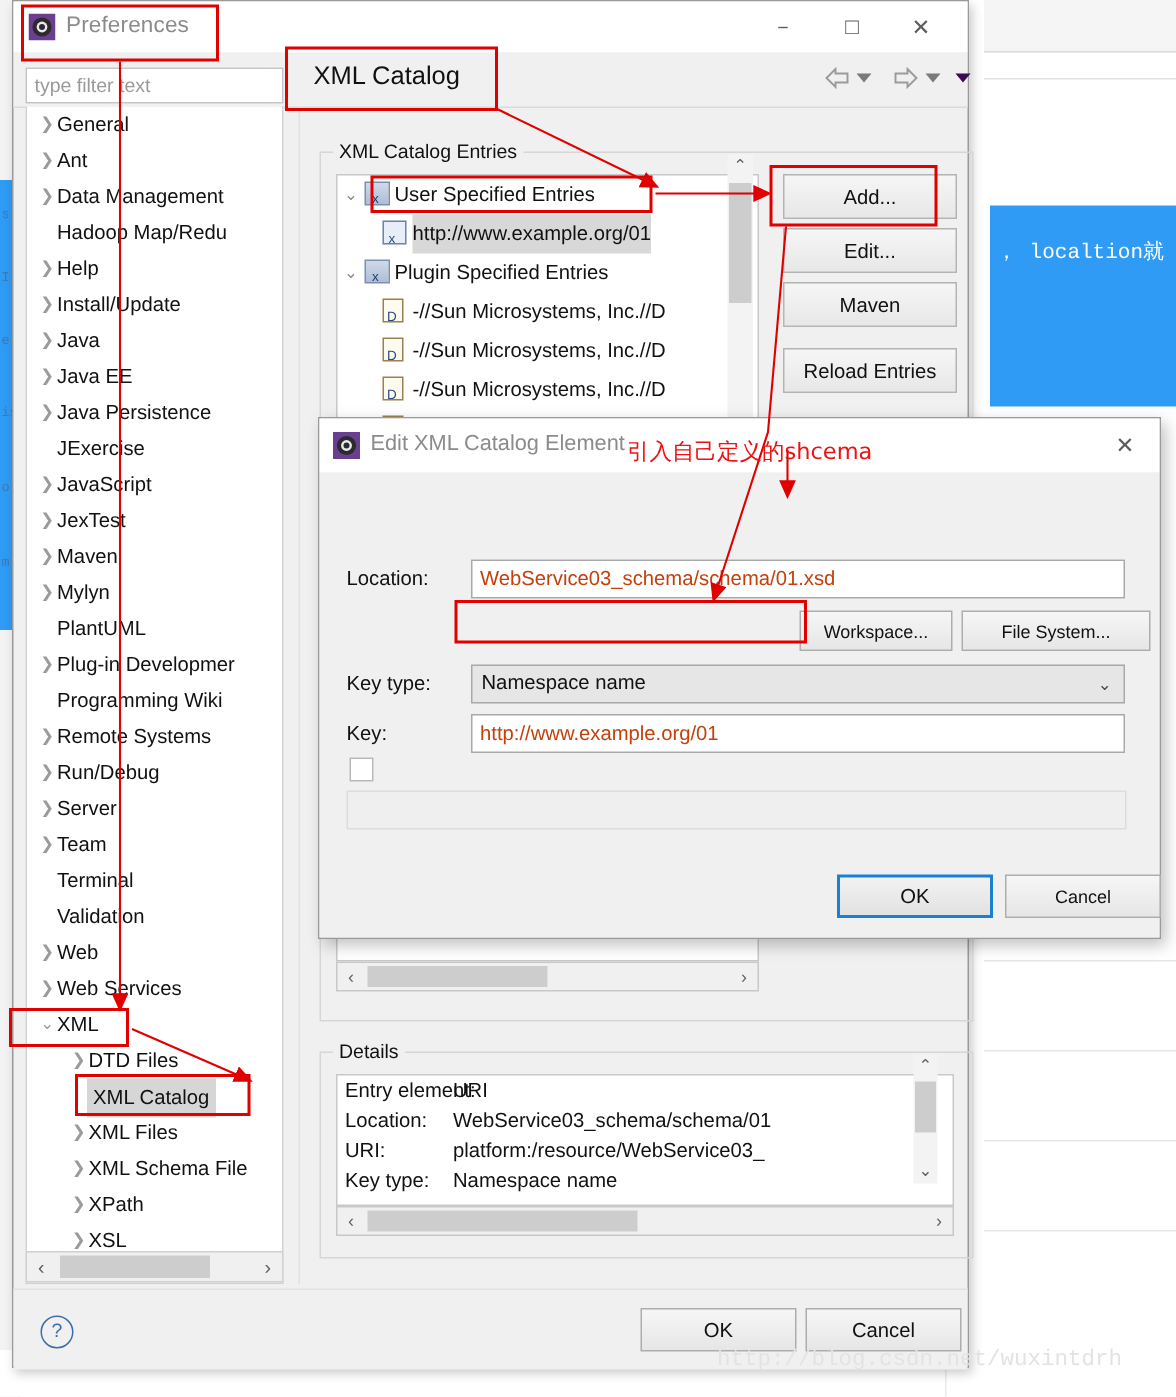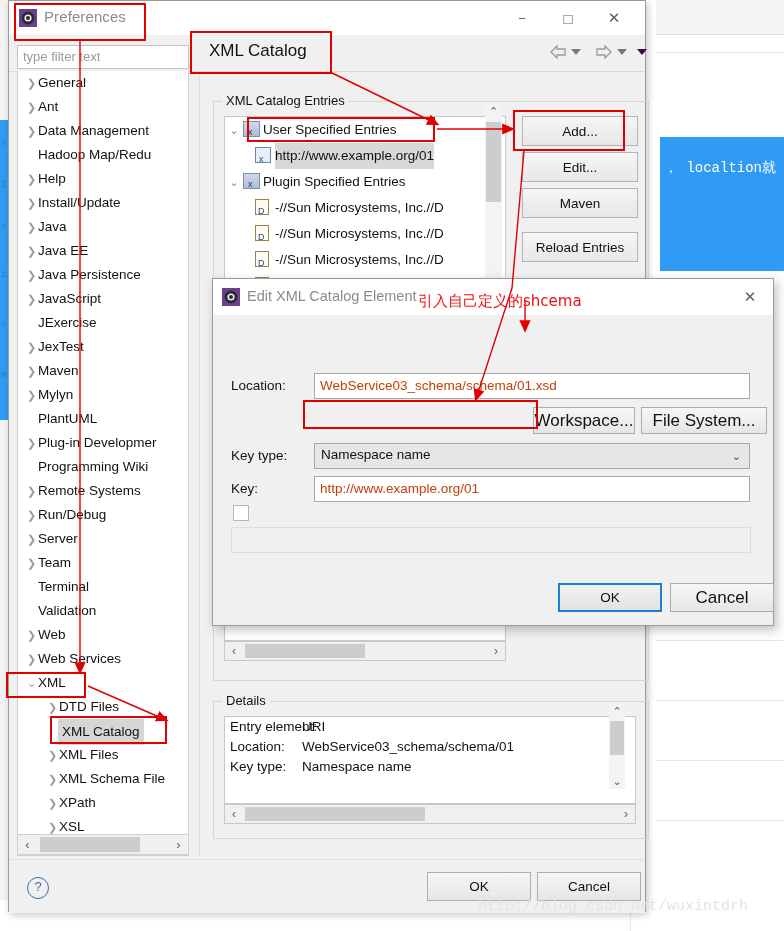--- a/index.html
+++ b/index.html
@@ -162,21 +162,21 @@
   #ed-body{position:absolute;left:0;top:36px;width:560px;height:310px;background:#f0f0f0;}
 
   .ed-label{position:absolute;font-size:13.5px;color:#111;}
   .ed-input{
     position:absolute;background:#ffffff;border:1px solid #a9a9a9;box-sizing:border-box;
     font-size:13.5px;color:#c2410c;padding:3px 5px;height:26px;line-height:18px;
   }
   .ed-btn{
     position:absolute;height:27px;
     background:linear-gradient(#f6f6f6,#e6e6e6);border:1px solid #adadad;box-sizing:border-box;
-    font-size:17px;color:#111;display:flex;align-items:center;justify-content:center;cursor:default;
+    font-size:12px;color:#111;display:flex;align-items:center;justify-content:center;cursor:default;
   }
   #ed-combo{
     position:absolute;left:101px;top:128px;width:436px;height:26px;
     background:#e6e6e6;border:1px solid #a9a9a9;box-sizing:border-box;
     font-size:13.5px;color:#111;padding:3px 6px;
   }
   #ed-combo-arrow{position:absolute;right:8px;top:6px;color:#4a4a4a;font-size:11px;}
   #ed-chk{position:absolute;left:20px;top:190px;width:14px;height:14px;background:#ffffff;border:1px solid #b6b6b6;}
   #ed-altlabel{position:absolute;left:40px;top:188px;font-size:13.5px;color:#8b5cf6;margin-top:32px;}
   #ed-altinput{
@@ -270,22 +270,22 @@
   <div id="pref-tree">
       <div class="tree-row lvl1"><span class="arrow">❯</span><span class="lbl">General</span></div>
       <div class="tree-row lvl1"><span class="arrow">❯</span><span class="lbl">Ant</span></div>
       <div class="tree-row lvl1"><span class="arrow">❯</span><span class="lbl">Data Management</span></div>
       <div class="tree-row lvl1"><span class="arrow"></span><span class="lbl">Hadoop Map/Redu</span></div>
       <div class="tree-row lvl1"><span class="arrow">❯</span><span class="lbl">Help</span></div>
       <div class="tree-row lvl1"><span class="arrow">❯</span><span class="lbl">Install/Update</span></div>
       <div class="tree-row lvl1"><span class="arrow">❯</span><span class="lbl">Java</span></div>
       <div class="tree-row lvl1"><span class="arrow">❯</span><span class="lbl">Java EE</span></div>
       <div class="tree-row lvl1"><span class="arrow">❯</span><span class="lbl">Java Persistence</span></div>
+      <div class="tree-row lvl1"><span class="arrow"></span><span class="lbl">JExercise</span></div>
       <div class="tree-row lvl1"><span class="arrow">❯</span><span class="lbl">JavaScript</span></div>
-      <div class="tree-row lvl1"><span class="arrow"></span><span class="lbl">JExercise</span></div>
       <div class="tree-row lvl1"><span class="arrow">❯</span><span class="lbl">JexTest</span></div>
       <div class="tree-row lvl1"><span class="arrow">❯</span><span class="lbl">Maven</span></div>
       <div class="tree-row lvl1"><span class="arrow">❯</span><span class="lbl">Mylyn</span></div>
       <div class="tree-row lvl1"><span class="arrow"></span><span class="lbl">PlantUML</span></div>
       <div class="tree-row lvl1"><span class="arrow">❯</span><span class="lbl">Plug-in Developmer</span></div>
       <div class="tree-row lvl1"><span class="arrow"></span><span class="lbl">Programming Wiki</span></div>
       <div class="tree-row lvl1"><span class="arrow">❯</span><span class="lbl">Remote Systems</span></div>
       <div class="tree-row lvl1"><span class="arrow">❯</span><span class="lbl">Run/Debug</span></div>
       <div class="tree-row lvl1"><span class="arrow">❯</span><span class="lbl">Server</span></div>
       <div class="tree-row lvl1"><span class="arrow">❯</span><span class="lbl">Team</span></div>
@@ -352,20 +352,21 @@
     <div class="sidebtn" style="top:130px">
         <span>Reload Entries</span>
       </div>
   </div>
 
   <div class="group" id="details-group">
     <div class="group-legend">Details</div>
     <div id="details-box">
         <div class="detrow"><span class="dk">Entry element:</span><span>URI</span></div>
         <div class="detrow"><span class="dk">Location:</span><span>WebService03_schema/schema/01</span></div>
+        <div class="detrow"><span class="dk">URI:</span><span>platform:/resource/WebService03_</span></div>
         <div class="detrow"><span class="dk">Key type:</span><span>Namespace name</span></div>
       </div>
     <div id="details-vscroll">
       <div class="varrow up">⌃</div>
       <div id="details-vthumb"></div>
       <div class="varrow dn">⌄</div>
     </div>
     <div id="details-hscroll">
       <div class="sarrow l">‹</div>
       <div id="details-hthumb"></div>

